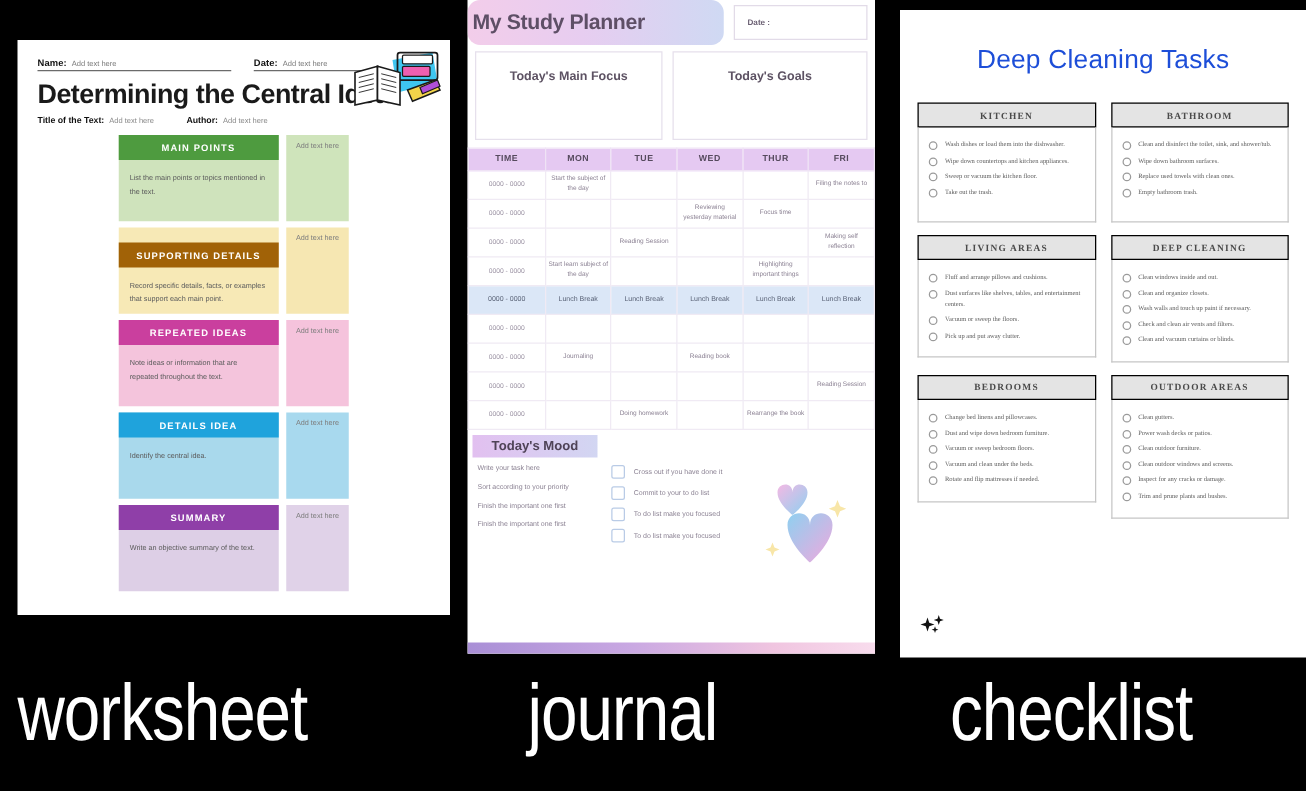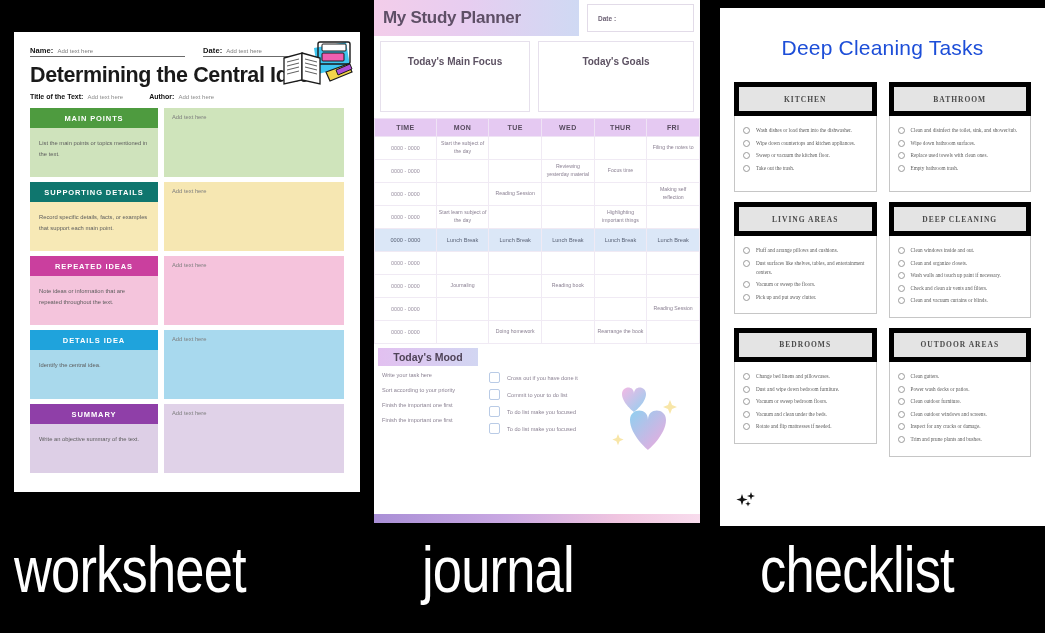--- a/index.html
+++ b/index.html
@@ -27,37 +27,37 @@
     font-size: 21.5px; font-weight: 800; color: #1a1a1a;
     letter-spacing: -.4px; margin: 6px 0 5px 0; white-space: nowrap;
   }
   .ws-subrow { display: flex; gap: 26px; align-items: baseline; margin-bottom: 8px; }
   .ws-sub { display: flex; align-items: baseline; gap: 4px; }
   .ws-slabel { font-size: 7px; font-weight: 700; color: #111; }
   .ws-sval { font-size: 6px; color: #8a8a8a; }
 
   .ws-book { position: absolute; right: 6px; top: 4px; width: 74px; height: 54px; }
 
-  .ws-grid { display: flex; flex-direction: column; gap: 5px; }
+  .ws-grid { display: flex; flex-direction: column; gap: 5px; align-items: center; }
   .ws-row { display: flex; gap: 6px; height: 69px; }
   .ws-left { width: 128px; display: flex; flex-direction: column; }
   .ws-cap {
     height: 20px; display: flex; align-items: center; justify-content: center;
     font-size: 7.5px; font-weight: 800; letter-spacing: .9px; color: #fff;
   }
   .ws-hint { flex: 1; font-size: 5.8px; line-height: 1.95; color: #5c5c5c; padding: 10px 9px 0 9px; }
   .ws-right { flex: 1; padding: 6px 8px; font-size: 5.8px; color: #7e7e7e; }
 
   
   #journal { left: 374px; top: 0px; width: 326px; height: 523px; }
   .jr-topbar { display: flex; height: 36px; }
   .jr-titlebox {
     flex: 0 0 205px;
     background: linear-gradient(90deg,#f3cdea 0%,#e7cdf0 45%,#cfd9f3 100%);
-    display: flex; align-items: center; padding-left: 9px;
+    display: flex; align-items: center; padding-left: 4px; border-radius: 10px;
   }
   .jr-title { font-size: 17px; font-weight: 700; color: #5e4f66; letter-spacing: -.3px; }
   .jr-datebox { flex: 1; border: 1px solid #e2dbe8; margin: 4px 6px 4px 8px; display: flex; align-items: center; padding-left: 10px; }
   .jr-datelbl { font-size: 6.5px; color: #6d6275; font-weight: 700; }
 
   .jr-boxrow { display: flex; gap: 8px; padding: 5px 6px 6px 6px; height: 82px; }
   .jr-box { flex: 1; border: 1px solid #e6e0ec; padding: 9px 0 0 0; text-align: center; }
   .jr-box.focus { flex: 0 0 150px; }
   .jr-boxlbl { font-size: 10px; color: #5d5263; font-weight: 600; }
 
@@ -101,21 +101,21 @@
 
   
   #checklist { left: 720px; top: 8px; width: 325px; height: 518px; }
   .cl-title {
     text-align: center; font-size: 21px; color: #1d4ed8; font-weight: 400;
     margin-top: 28px; letter-spacing: .2px;
   }
   .cl-grid { display: grid; grid-template-columns: 1fr 1fr; gap: 10px 12px; padding: 22px 14px 0 14px; }
   .cl-cell { display: flex; flex-direction: column; }
   .cl-hdr {
-    background: #e4e4e4; border: 5px solid #000000; height: 34px;
+    background: #e4e4e4; border: 1px solid #000000; height: 20px;
     display: flex; align-items: center; justify-content: center;
     font-family: "Liberation Serif", serif; font-size: 7.5px; font-weight: 700;
     letter-spacing: 1px; color: #4a4a4a;
   }
   .cl-body { border: 1px solid #c6c6c6; border-top: none; padding: 10px 8px 8px 8px; min-height: 76px; }
   .cl-item { display: flex; align-items: flex-start; gap: 6px; margin-bottom: 3.5px; }
   .cl-circ { width: 7px; height: 7px; border: 1px solid #9a9a9a; border-radius: 50%; flex: none; margin-top: 1px; }
   .cl-txt { font-family: "Liberation Serif", serif; font-size: 5.2px; line-height: 1.75; color: #5d5d5d; }
   .cl-sparkle { position: absolute; left: 14px; bottom: 16px; width: 30px; height: 18px; }
 
@@ -185,21 +185,21 @@
       <div class="ws-grid" id="ws-grid">
           <div class="ws-row">
             <div class="ws-left" style="background: rgb(207, 227, 188);">
               <div class="ws-cap" style="background: rgb(78, 155, 63);">MAIN POINTS</div>
               <div class="ws-hint">List the main points or topics mentioned in the text.</div>
             </div>
             <div class="ws-right" style="background: rgb(207, 228, 187);">Add text here</div>
           </div>
           <div class="ws-row">
             <div class="ws-left" style="background: rgb(247, 233, 182);">
-              <div class="ws-cap" style="background: #0f766e;">SUPPORTING DETAILS</div>
+              <div class="ws-cap" style="background: #a16207; margin-top: 12px;">SUPPORTING DETAILS</div>
               <div class="ws-hint">Record specific details, facts, or examples that support each main point.</div>
             </div>
             <div class="ws-right" style="background: rgb(246, 231, 178);">Add text here</div>
           </div>
           <div class="ws-row">
             <div class="ws-left" style="background: rgb(244, 196, 220);">
               <div class="ws-cap" style="background: rgb(202, 63, 158);">REPEATED IDEAS</div>
               <div class="ws-hint">Note ideas or information that are repeated throughout the text.</div>
             </div>
             <div class="ws-right" style="background: rgb(245, 195, 220);">Add text here</div>

